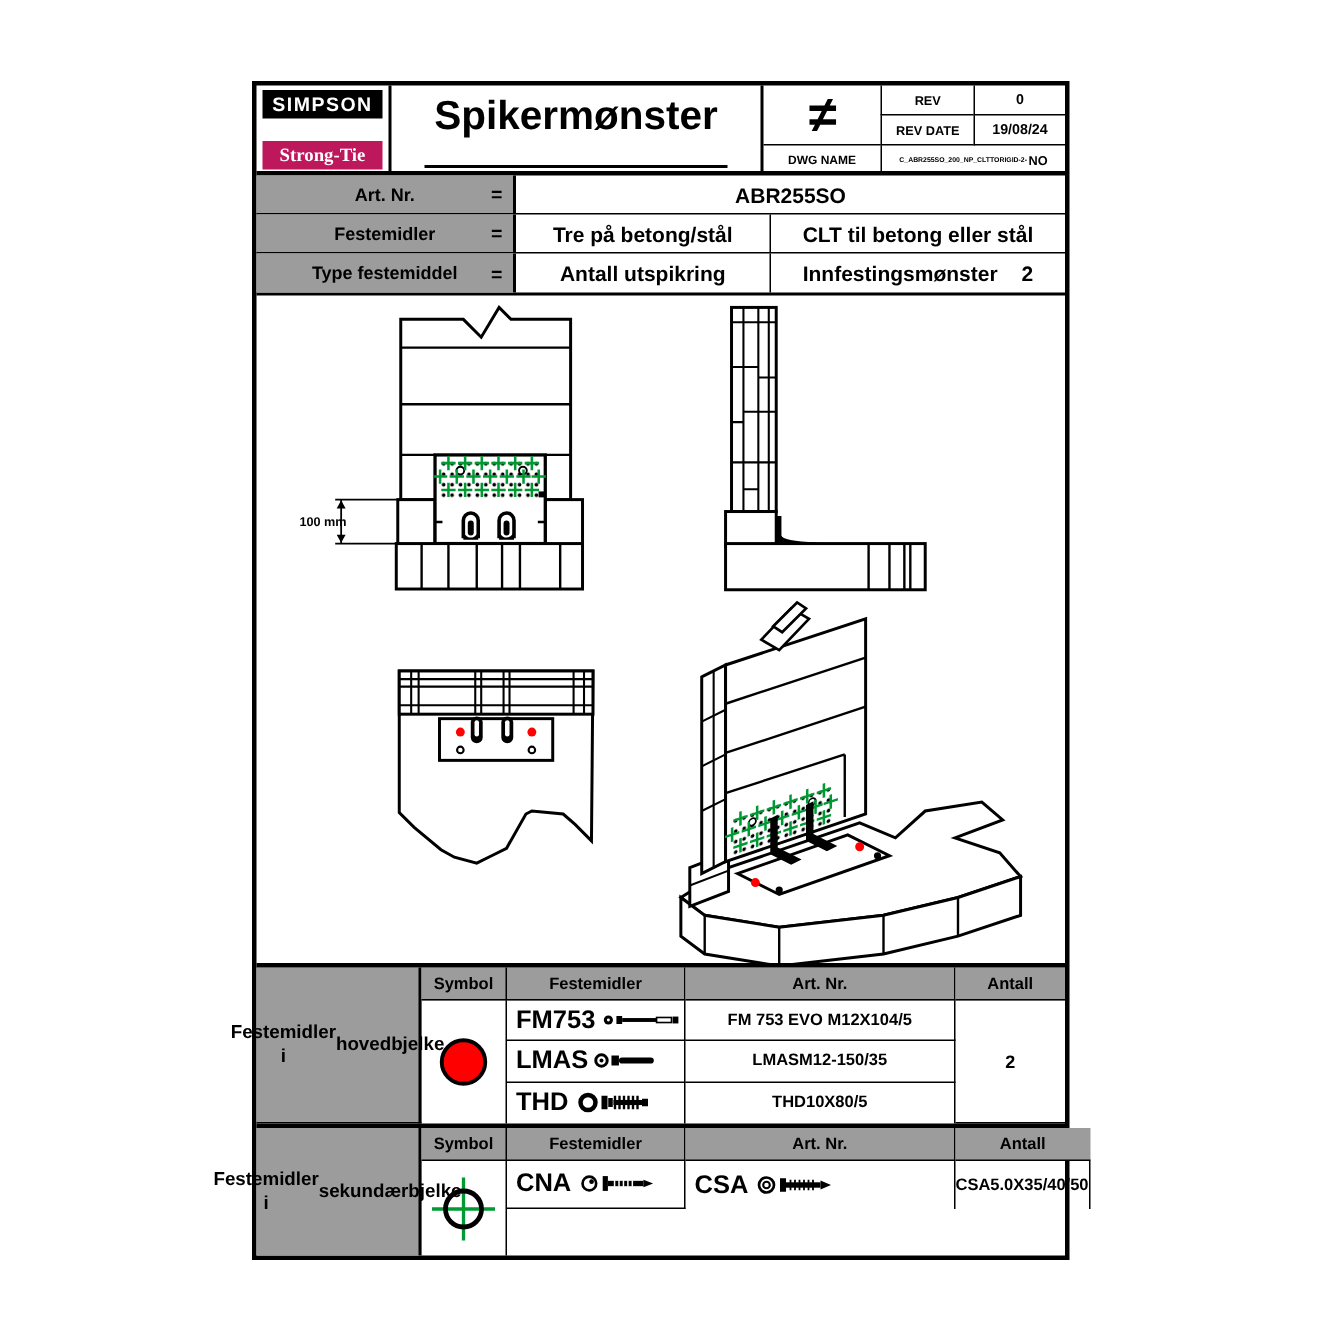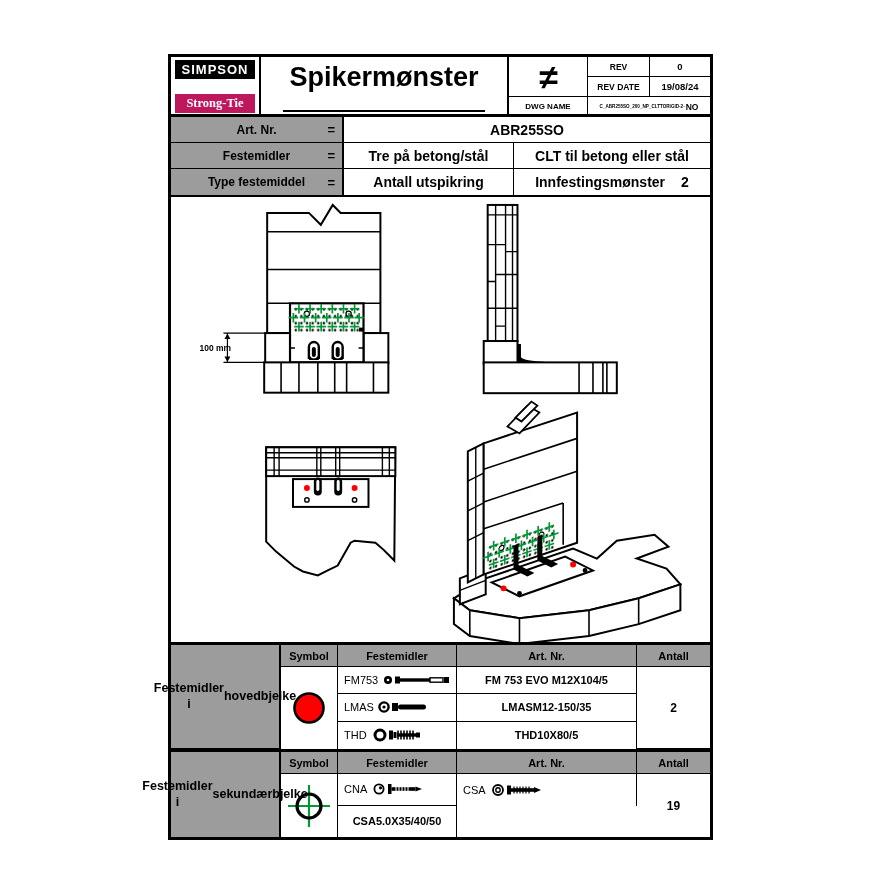--- a/index.html
+++ b/index.html
@@ -37,21 +37,21 @@
   
   .ftable{display:grid;grid-template-columns:110px 57px 119px 180px 1fr;}
   #t1{height:107px;border-bottom:3px solid #000;grid-template-rows:22px 1fr 1fr 1fr;}
   #t2{height:85px;grid-template-rows:22px 1fr 1fr;}
   .ftable>div{border-right:1.5px solid #000;border-bottom:1.5px solid #000;box-sizing:border-box;display:flex;align-items:center;justify-content:center;}
   .ftable .noright{border-right:none !important;}
   .ftable .nobot{border-bottom:none !important;}
   .biglabel{background:#9c9c9c;border-right:2.5px solid #000 !important;flex-direction:row;font-size:12.5px;font-weight:bold;text-align:center;line-height:1.25;}
   .thead{background:#9c9c9c;font-size:11px;font-weight:bold;}
   .fest{justify-content:flex-start !important;padding-left:6px;gap:4px;}
-  .fest .fl{font-size:11px;font-weight:normal;}
+  .fest .fl{font-size:17px;font-weight:bold;}
   .artnr{font-size:11px;font-weight:bold;}
   .antall{font-size:12px;font-weight:bold;}
   svg text{font-family:"Liberation Sans",sans-serif;}
 </style>
 </head>
 <body>
 
 <div id="page">
   <div id="doc">
 
@@ -355,21 +355,20 @@
           <g stroke="#fff" stroke-width="1">
               <line x1="25" y1="5.8" x2="25" y2="10.2"></line>
               <line x1="28" y1="5.8" x2="28" y2="10.2"></line>
               <line x1="31" y1="5.8" x2="31" y2="10.2"></line>
               <line x1="34" y1="5.8" x2="34" y2="10.2"></line>
               <line x1="37" y1="5.8" x2="37" y2="10.2"></line>
             </g>
           <path d="M44.5,5.5 L51,8 L44.5,10.5 Z" fill="#000"></path>
         </svg>
       </div>
-      <div class="antall noright nobot" style="grid-row:2/4;grid-column:5;">19</div>
 
       <div class="fest nobot">
         <span class="fl">CSA</span>
         <svg width="72" height="16" viewBox="0 0 72 16">
           <circle cx="8" cy="8" r="5" fill="none" stroke="#000" stroke-width="1.8"></circle>
             <circle cx="8" cy="8" r="2.2" fill="none" stroke="#000" stroke-width="1.4"></circle>
           <rect x="17" y="3.5" width="4" height="9" fill="#000"></rect>
             <rect x="21" y="6.2" width="23" height="3.6" fill="#000"></rect>
           <g stroke="#000" stroke-width="1.2">
               <line x1="24" y1="4.5" x2="24" y2="11.5"></line>

